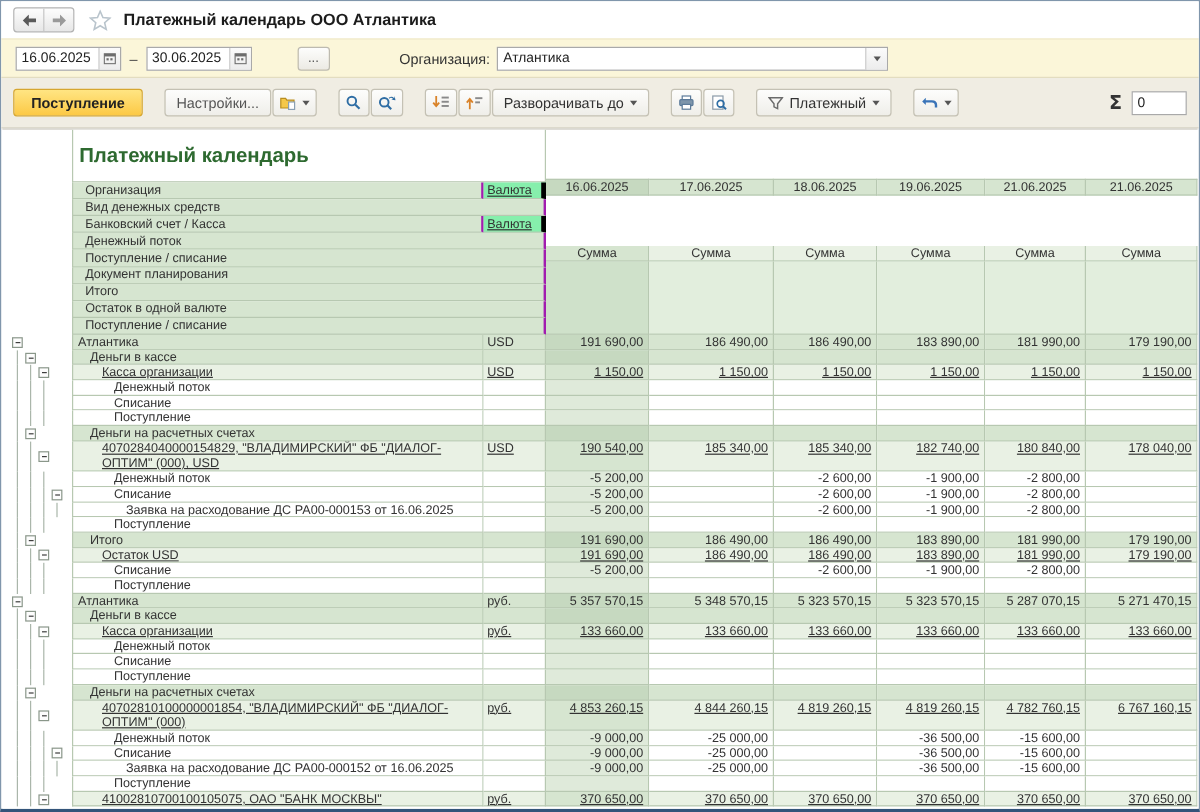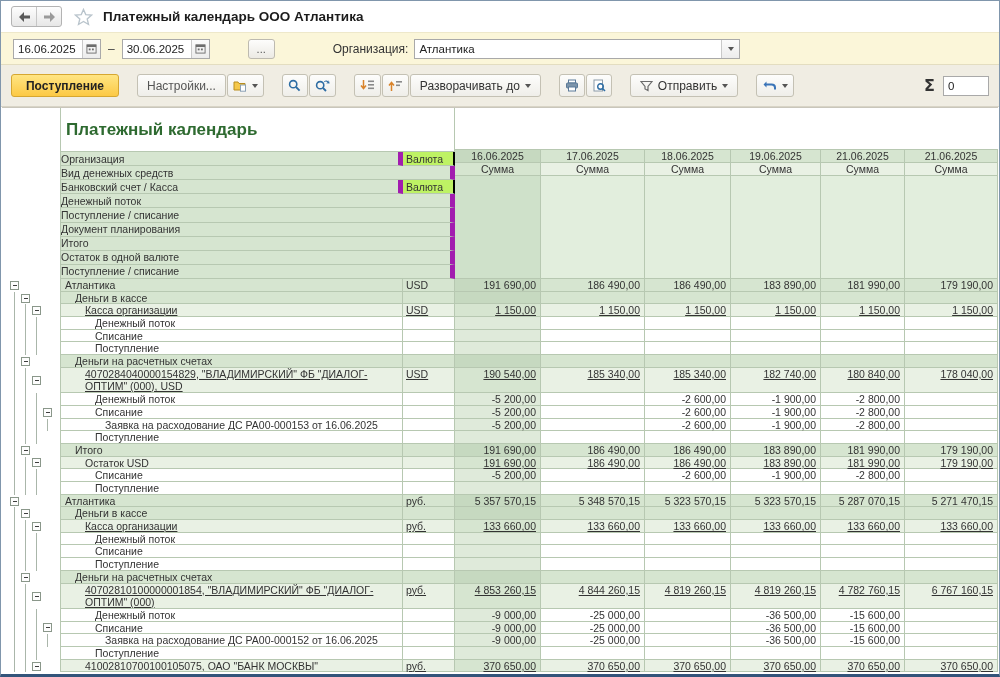--- a/index.html
+++ b/index.html
@@ -43,34 +43,34 @@
     font-size:10.5px;display:flex;flex-direction:column;overflow:hidden;}
   .ghead{display:flex;height:171px;flex:none;}
   .head-left{width:453px;flex:none;display:flex;flex-direction:column;}
   .trow{display:flex;height:44px;flex:none;}
   .tcell{width:58px;flex:none;position:relative;}
   .title-cell{width:395px;box-sizing:border-box;border-left:1px solid #b7c8b1;border-right:1px solid #b7c8b1;border-bottom:1px solid #b7c8b1;
     display:flex;align-items:center;padding-left:5px;background:#fff;}
   .title-text{font-size:17px;font-weight:bold;color:#2e6a30;}
   .hrows{flex:1;display:flex;flex-direction:column;}
   .hrow{flex:1;display:flex;}
-  .hlabel{width:343px;box-sizing:border-box;background:#d6e5d0;border-left:1px solid #b7c8b1;border-right:5px solid #a21caf;
-    border-bottom:1px solid #b7c8b1;display:flex;align-items:center;padding-left:0;overflow:hidden;white-space:nowrap;}
+  .hlabel{width:343px;box-sizing:border-box;background:#d6e5d0;border-left:1px solid #b7c8b1;border-right:2px solid #a21caf;
+    border-bottom:1px solid #b7c8b1;display:flex;align-items:center;padding-left:10px;overflow:hidden;white-space:nowrap;}
   .hlabel.span{width:395px;}
-  .hcurr{width:52px;box-sizing:border-box;background:#bef264;border-right:2px solid #000000;border-bottom:1px solid #b7c8b1;
-    display:flex;align-items:center;padding-left:3px;}
+  .hcurr{width:52px;box-sizing:border-box;background:#86efac;border-right:4px solid #000000;border-bottom:1px solid #b7c8b1;
+    display:flex;align-items:center;padding-left:3px;text-decoration:underline;}
   .head-right{flex:1;display:flex;flex-direction:column;}
   .hspacer{height:41px;flex:none;}
   .vrow{display:flex;flex:none;}
   .vrow.fill{flex:1;}
   .vc{box-sizing:border-box;border-right:1px solid #b7c8b1;border-bottom:1px solid #b7c8b1;overflow:hidden;white-space:nowrap;}
   .w0{width:86px;flex:none;}.w1{width:104px;flex:none;}.w2{width:86px;flex:none;}.w3{width:90px;flex:none;}.w4{width:84px;flex:none;}.w5{flex:1;}
   .dcell{background:#d6e5d0;border-top:1px solid #b7c8b1;display:flex;align-items:center;justify-content:center;}
   .dcell.hl{background:#c6d9c0;}
-  .scell{background:#e9f1e4;display:flex;align-items:center;justify-content:center;}
+  .scell{background:#e9f1e4;display:flex;align-items:center;justify-content:center;margin-top:42px;}
   .scell.hl{background:#d6e5d0;}
   .fcell{background:#e2eedd;}
   .fcell.hl{background:#cfe1ca;}
   
   .gdata{flex:1;display:flex;flex-direction:column;overflow:hidden;}
   .row{display:flex;height:12.7px;flex:none;}
   .row.two{height:25.4px;}
   .lcell{width:343px;box-sizing:border-box;border-left:1px solid #b7c8b1;border-right:1px solid #b7c8b1;border-bottom:1px solid #b7c8b1;
     line-height:12.2px;overflow:hidden;}
   .ccell{width:52px;box-sizing:border-box;border-right:1px solid #b7c8b1;border-bottom:1px solid #b7c8b1;padding-left:3px;line-height:12.2px;}
@@ -208,21 +208,21 @@
             <circle cx="8.5" cy="7.5" r="2.8" fill="none" stroke="#2e6da4" stroke-width="1.4"></circle>
             <line x1="10.5" y1="9.5" x2="13" y2="12" stroke="#2e6da4" stroke-width="1.6"></line>
           </svg>
       </div>
     </div>
     <div class="bgroup">
       <div class="btn">
         <svg width="13" height="12" viewBox="0 0 13 12" style="margin-right:5px;">
             <path d="M1 1.5 L12 1.5 L8 6.5 L8 10.5 L5 9 L5 6.5 Z" fill="none" stroke="#6b6b6b" stroke-width="1.2"></path>
           </svg>
-        <span>Отправить</span>
+        <span>Платежный</span>
           <span class="caret"></span>
       </div>
     </div>
     <div class="bgroup">
       <div class="btn icon">
         <svg width="15" height="11" viewBox="0 0 15 11">
             <path d="M4.5 1.5 L1.5 4.5 L4.5 7.5 L4.5 5.5 L9.5 5.5 Q12 5.5 12 8 L12 9.5 L14 9.5 L14 7.5 Q14 3.5 9.5 3.5 L4.5 3.5 Z" fill="#3a74b8"></path>
           </svg>
         <span class="caret"></span>
       </div>

